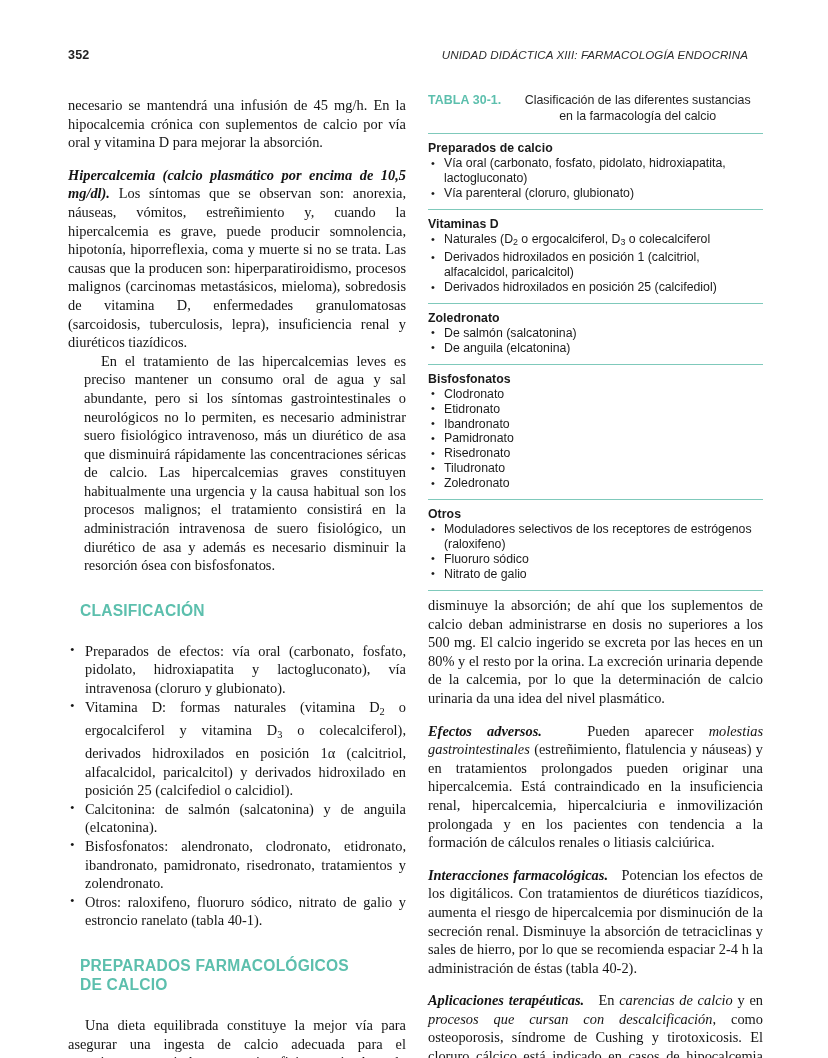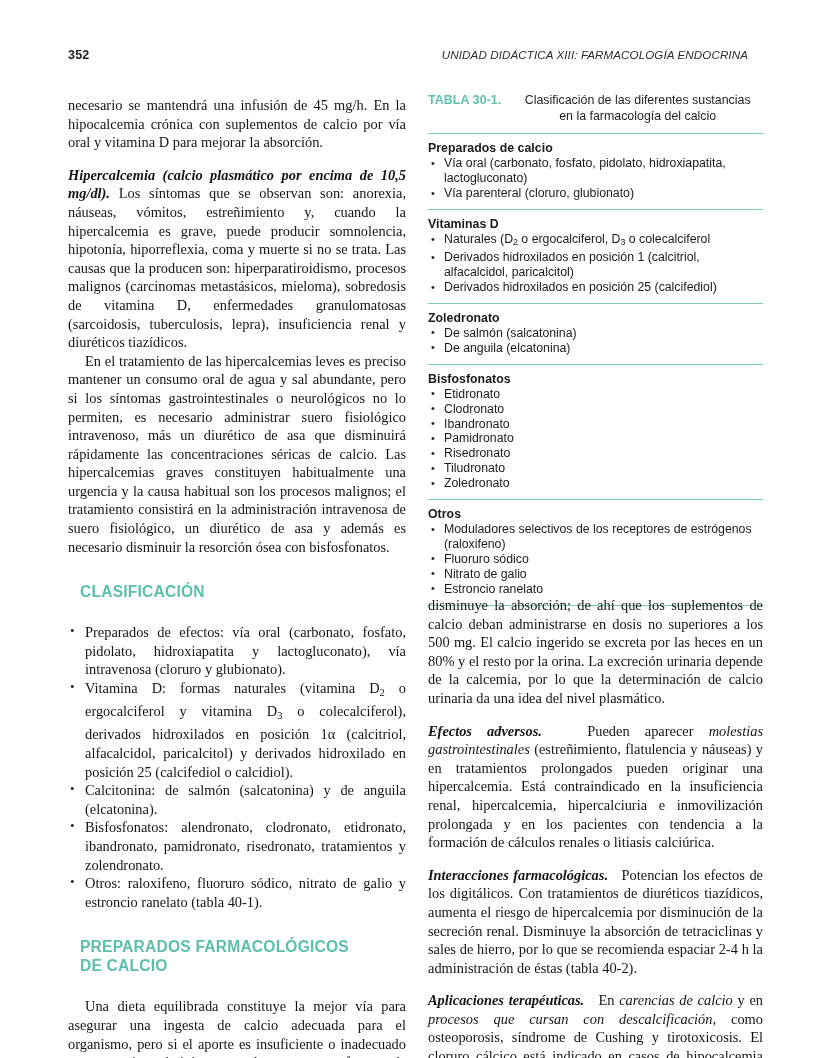--- a/index.html
+++ b/index.html
@@ -60,21 +60,21 @@
   
   p.body {
     margin: 0;
     font-size: 14.4px;
     line-height: 18.6px;
     text-align: justify;
     text-justify: inter-word;
     hyphens: none;
     color: #141414;
   }
-  p.body + p.body { margin-top: 0; }
+  p.body + p.body { margin-top: 0; margin-left: 16px; }
   p.indent { text-indent: 17px; }
   .gap { height: 14px; }
   .gap-sm { height: 10px; }
 
   .run-in {
     font-weight: bold;
     font-style: italic;
     font-family: "Liberation Serif", serif;
   }
   .ital { font-style: italic; }
@@ -274,39 +274,38 @@
         <li><span>De salmón (salcatonina)</span></li>
         <li><span>De anguila (elcatonina)</span></li>
       </ul>
     </div>
 
     <div class="rule"></div>
 
     <div class="tbl-block">
       <div class="tbl-head">Bisfosfonatos</div>
       <ul class="tbl-list">
+        <li><span>Clodronato</span></li>
         <li><span>Etidronato</span></li>
-        <li><span>Clodronato</span></li>
         <li><span>Ibandronato</span></li>
         <li><span>Pamidronato</span></li>
         <li><span>Risedronato</span></li>
         <li><span>Tiludronato</span></li>
         <li><span>Zoledronato</span></li>
       </ul>
     </div>
 
     <div class="rule"></div>
 
     <div class="tbl-block">
       <div class="tbl-head">Otros</div>
       <ul class="tbl-list">
         <li><span>Moduladores selectivos de los receptores de estrógenos (raloxifeno)</span></li>
         <li><span>Fluoruro sódico</span></li>
         <li><span>Nitrato de galio</span></li>
-        <li><span>Estroncio ranelato</span></li>
       </ul>
     </div>
 
     <div class="rule"></div>
 
   </div>
 
   <div class="right-body">
 
     <p class="body">disminuye la absorción; de ahí que los suplementos de calcio deban administrarse en dosis no superiores a los 500 mg. El calcio ingerido se excreta por las heces en un 80% y el resto por la orina. La excreción urinaria depende de la calcemia, por lo que la determinación de calcio urinaria da una idea del nivel plasmático.</p>

